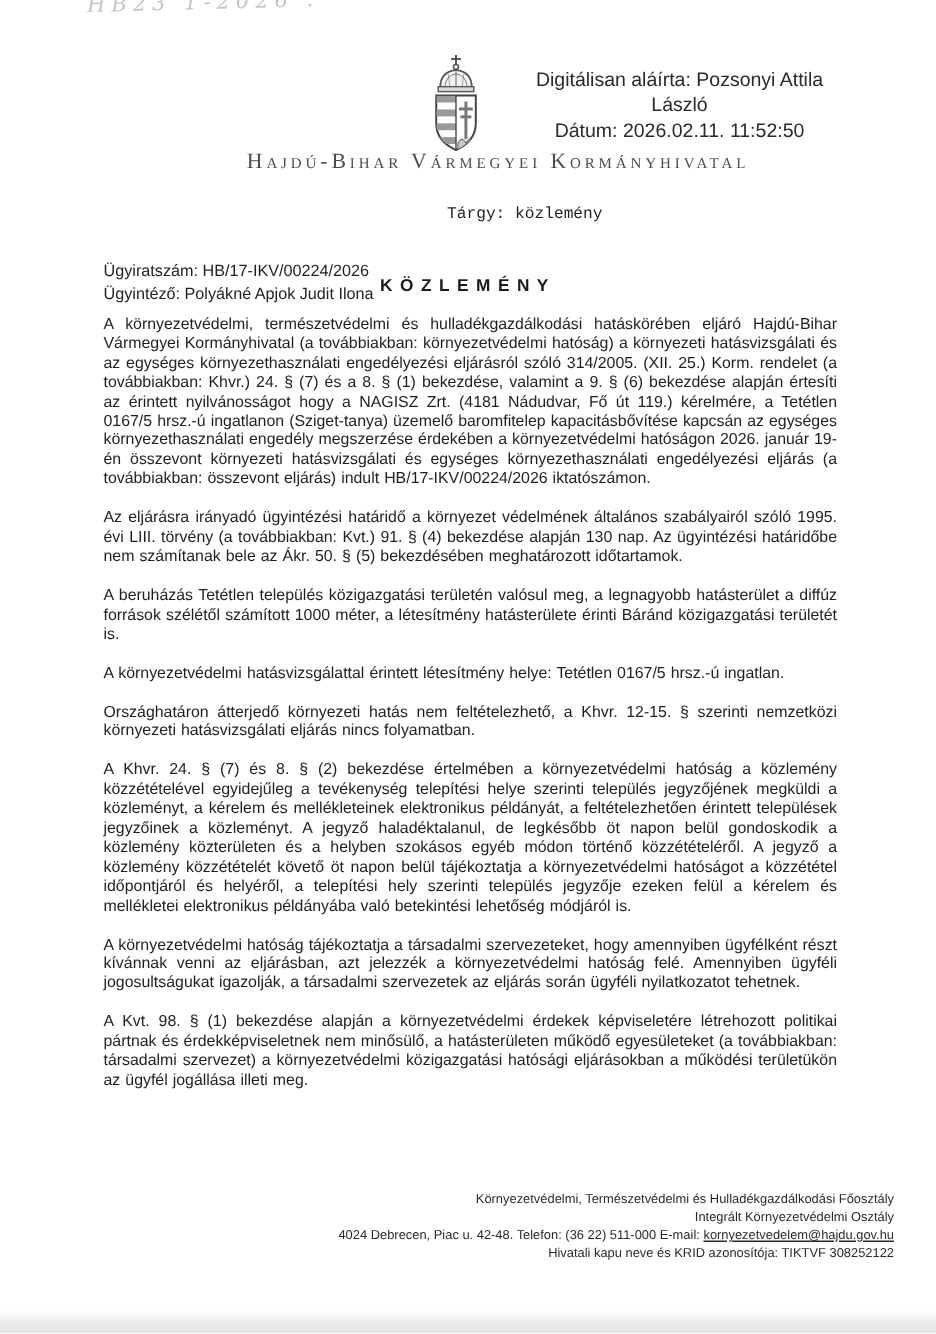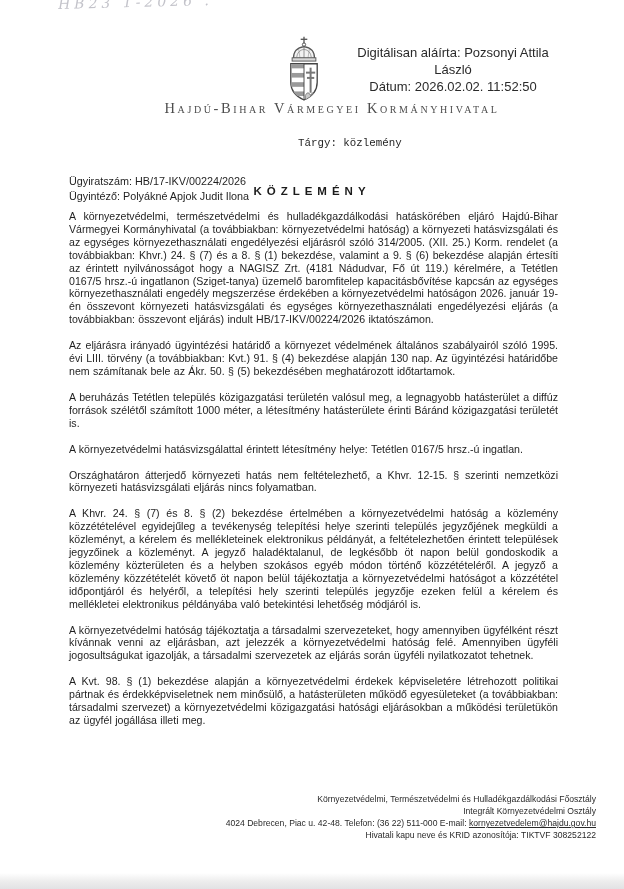--- a/index.html
+++ b/index.html
@@ -113,21 +113,21 @@
         <path d="M32 90 Q36 82 40 90 Q44 82 48 90 L48 97 L32 97 Z" fill="#c9c9c9" stroke="#555" stroke-width="1"></path>
         <rect x="38.5" y="48" width="3" height="38" fill="#777"></rect>
         <rect x="33" y="54" width="14" height="3" fill="#777"></rect>
         <rect x="34.5" y="62" width="11" height="3" fill="#777"></rect>
       </g>
     </svg>
   </div>
 
   <div class="sig-block">
     <div>Digitálisan aláírta: Pozsonyi Attila László</div>
-    <div>Dátum: 2026.02.02. 11:52:50</div>
+    <div>Dátum: 2026.02.11. 11:52:50</div>
   </div>
 
   <div class="office-name">Hajdú-Bihar Vármegyei Kormányhivatal</div>
 
   <div class="case-info">
     <div class="case-left">
       <div>Ügyiratszám: HB/17-IKV/00224/2026</div>
       <div>Ügyintéző: Polyákné Apjok Judit Ilona</div>
     </div>
     <div class="case-subject">Tárgy: közlemény</div>

